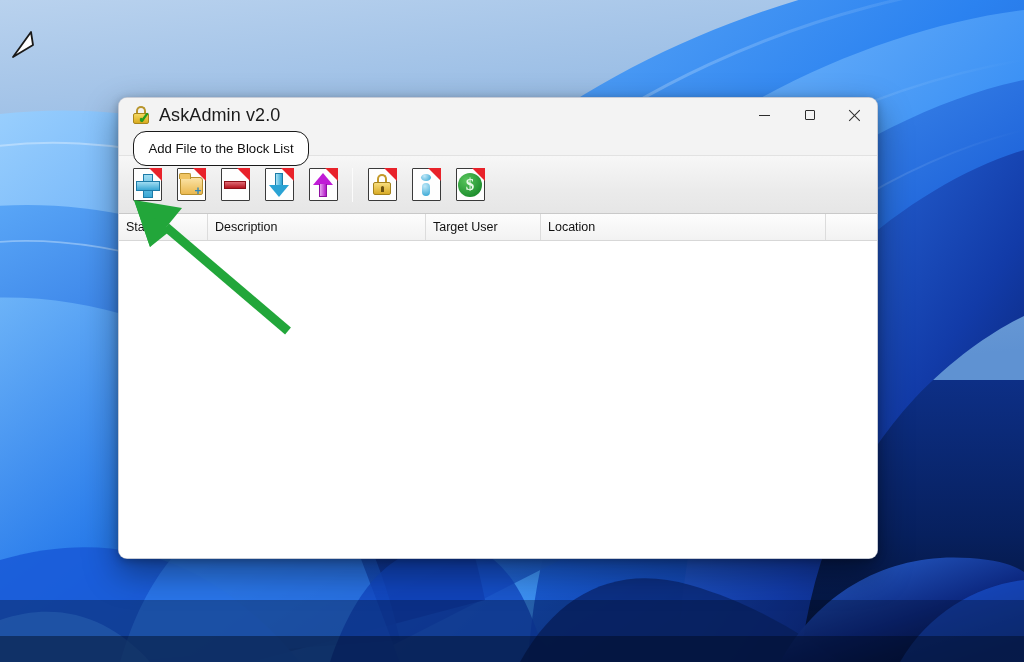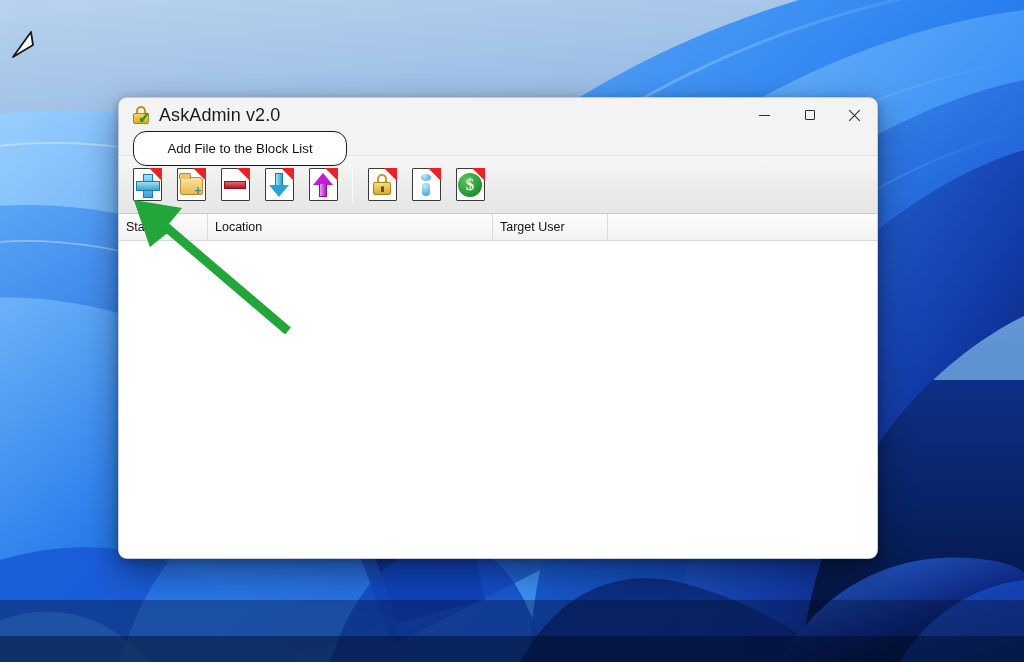--- a/index.html
+++ b/index.html
@@ -331,21 +331,21 @@
   #col-desc     { width: 218px; }
   #col-location { width: 285px; }
   #col-target   { width: 115px; }
   #col-pad      { flex: 1; border-right: none; }
   #list-body { height: 317px; background: #fff; }
 
   
   #tooltip {
     position: absolute;
     left: 133px; top: 131px;
-    width: 214px; height: 35px;
+    width: 176px; height: 35px;
     background: #ffffff;
     border: 1.8px solid #1a1a1a;
     border-radius: 13px;
     display: flex;
     align-items: center;
     justify-content: center;
     z-index: 40;
   }
   #tooltip-text {
     font-size: 13.2px;
@@ -553,22 +553,23 @@
               <div class="ic-dollar">$</div>
             </div>
         </div>
       </div>
 
     </div>
 
     <div id="listview">
       <div id="list-header">
         <div class="col" id="col-status">Status</div>
+        <div class="col" id="col-desc">Description</div>
+        <div class="col" id="col-target">Target User</div>
         <div class="col" id="col-location">Location</div>
-        <div class="col" id="col-target">Target User</div>
         <div class="col" id="col-pad"></div>
       </div>
       <div id="list-body"></div>
     </div>
 
   </div>
 
   <svg id="tooltip-tail" viewBox="0 0 26 30">
     <path d="M2,26 L20,1 L22,14 Z" fill="#ffffff" stroke="#1a1a1a" stroke-width="1.8" stroke-linejoin="round"></path>
   </svg>

